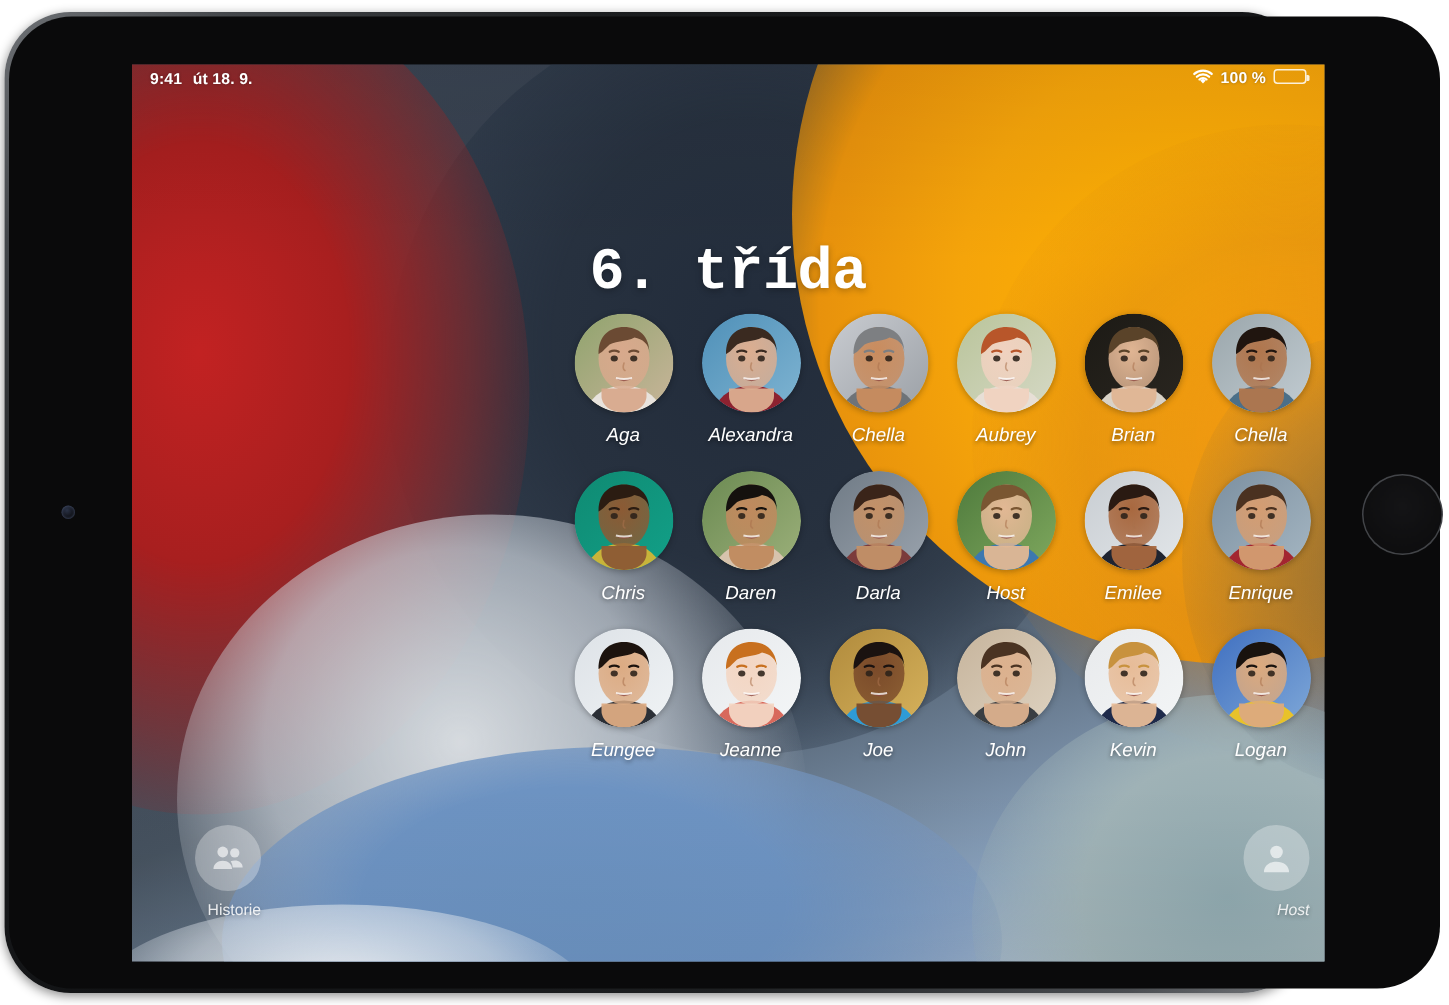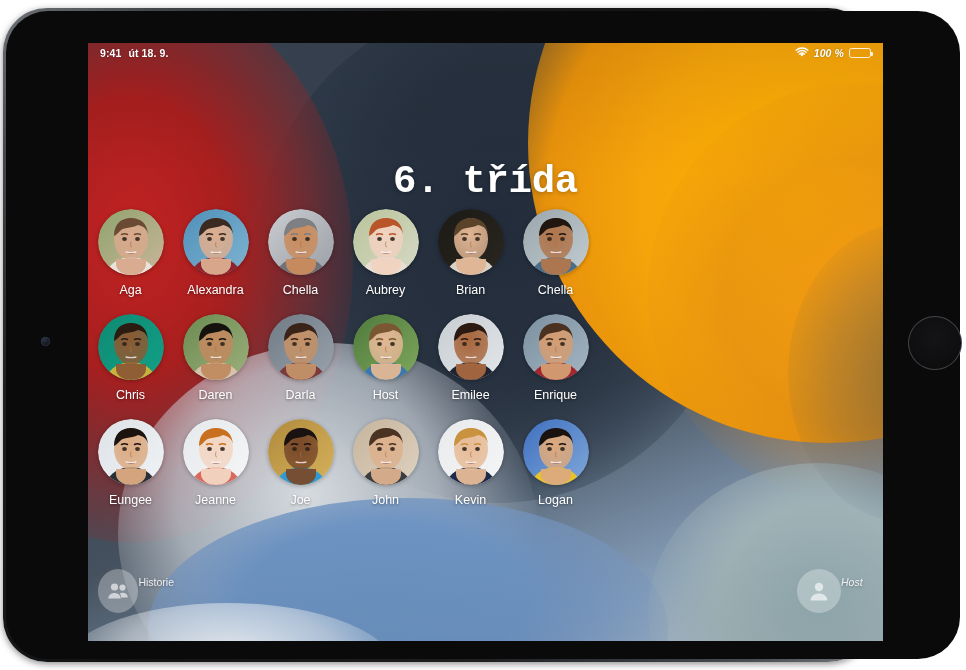--- a/index.html
+++ b/index.html
@@ -100,21 +100,21 @@
   
   #status-bar {
     position:absolute; left:0; top:0; width:100%; height:20px;
     display:flex; align-items:center; justify-content:space-between;
     padding:0 12px;
     color:#ffffff; font-size:10.5px; font-weight:bold;
     text-shadow:0 0 2px rgba(0,0,0,.35);
     z-index:30;
   }
   #status-left { display:flex; align-items:center; gap:7px; }
-  #status-right { display:flex; align-items:center; gap:5px;font-style:italic; }
+  #status-right { display:flex; align-items:flex-start; gap:5px; }
   .status-txt { letter-spacing:.1px; }
   #battery-shell {
     width:22px; height:10px; border:1.2px solid rgba(255,255,255,.85);
     border-radius:2.6px; position:relative; padding:1.2px;
   }
   #battery-shell::after {
     content:""; position:absolute; right:-3.2px; top:3px;
     width:1.8px; height:4px; border-radius:0 1px 1px 0;
     background:rgba(255,255,255,.85);
   }
@@ -127,22 +127,23 @@
     color:#ffffff; font-size:39px; font-weight:bold;
     letter-spacing:-.3px;
     text-shadow:0 1px 5px rgba(0,0,0,.28);
     z-index:20;
     font-family:Liberation Mono, monospace;
   }
 
   
   #user-grid {
     position:absolute; top:166px; left:0; width:100%;
-    display:flex; flex-direction:column; align-items:flex-start;
+    display:flex; flex-direction:column; align-items:flex-end;
     z-index:20;
+    font-style:italic;
   }
   .user-row { display:flex; justify-content:center; }
   .user-cell {
     width:85px; height:105px;
     display:flex; flex-direction:column; align-items:center;
     cursor:pointer;
   }
   .avatar {
     width:66px; height:66px; border-radius:50%;
     overflow:hidden; position:relative;
@@ -152,21 +153,21 @@
   .user-label {
     margin-top:8px;
     color:#ffffff; font-size:12.5px; font-weight:400;
     text-shadow:0 1px 3px rgba(0,0,0,.45);
     white-space:nowrap;
   }
 
   
   .corner-btn {
     position:absolute; bottom:28px;
-    width:76px; display:flex; flex-direction:row; align-items:flex-start;
+    width:76px; display:flex; flex-direction:column; align-items:flex-end;
     cursor:pointer; z-index:20;
   }
   #history-button { left:10px; }
   #guest-button { right:10px;font-style:italic; }
   .corner-circle {
     width:44px; height:44px; border-radius:50%;
     background:rgba(255,255,255,.30);
     display:flex; align-items:center; justify-content:center;
   }
   .corner-circle svg { display:block; }

